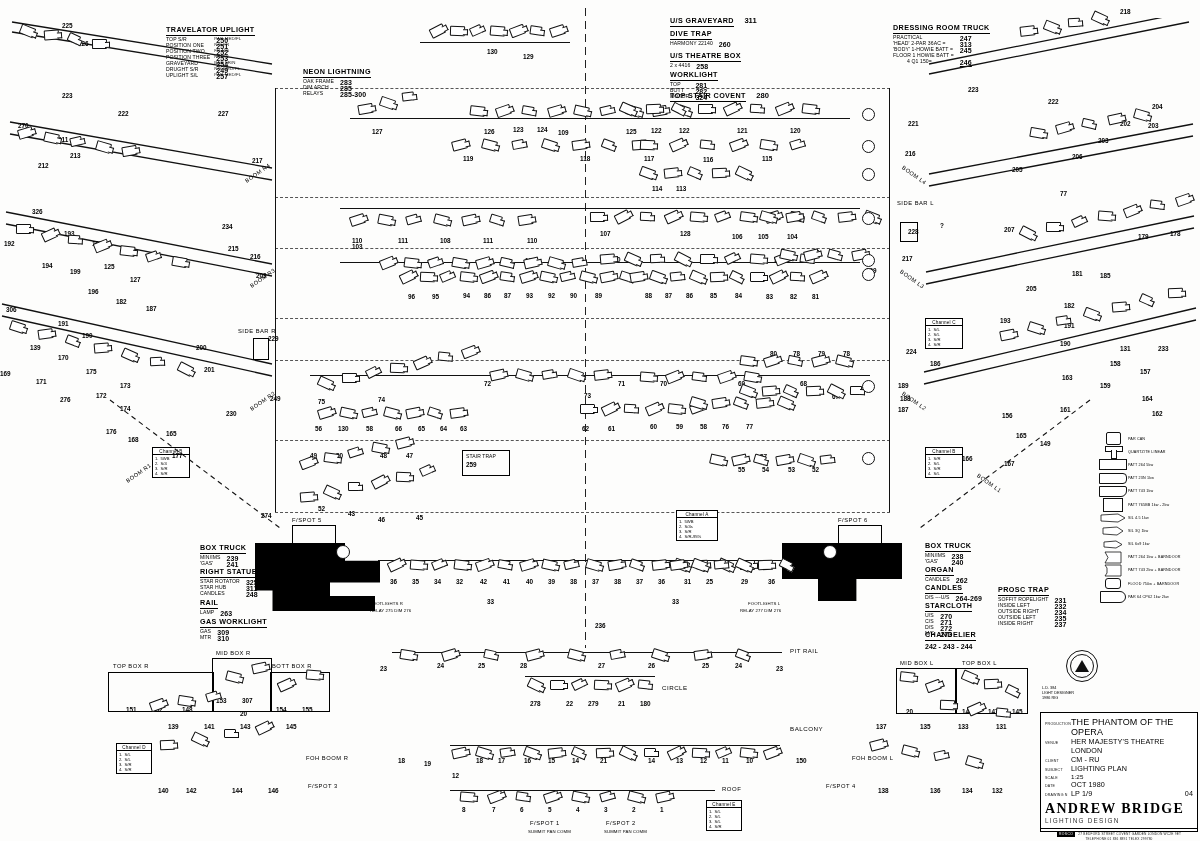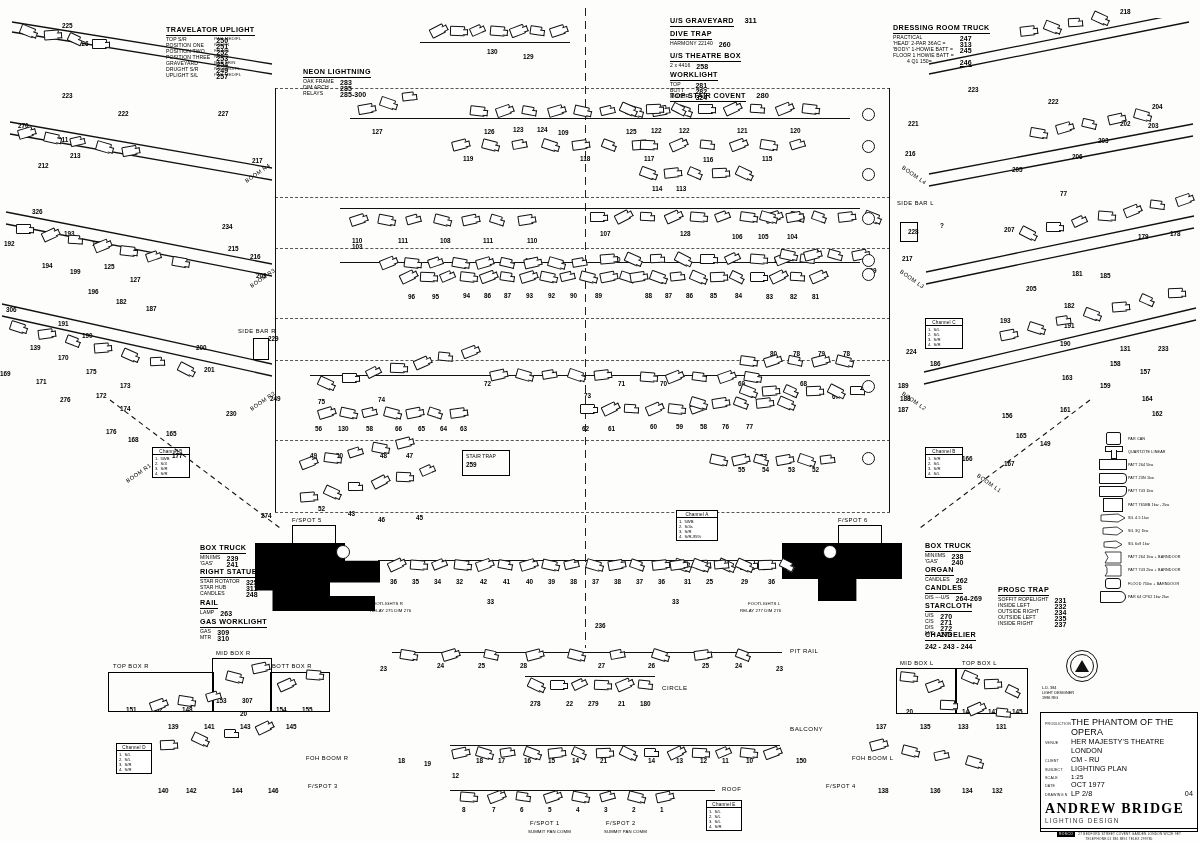--- a/index.html
+++ b/index.html
@@ -1383,25 +1383,25 @@
     <div class="tb-row">
       <div class="tb-k">SUBJECT</div>
       <div class="tb-v sm">LIGHTING PLAN</div>
     </div>
     <div class="tb-row">
       <div class="tb-k">SCALE</div>
       <div class="tb-v xs">1:25</div>
     </div>
     <div class="tb-row">
       <div class="tb-k">DATE</div>
-      <div class="tb-v sm">OCT 1977</div>
+      <div class="tb-v sm">OCT 1980</div>
     </div>
     <div class="tb-row">
       <div class="tb-k">DRAWING N</div>
-      <div class="tb-v sm">LP 2/8</div>
+      <div class="tb-v sm">LP 1/9</div>
       <div class="tb-v sm" style="margin-left:auto;">04</div>
     </div>
     <div id="tb-designer">ANDREW BRIDGE</div>
     <div id="tb-sub">LIGHTING DESIGN</div>
     <div id="tb-foot">
       <span id="tb-logo">ROSCO</span><span>27 BEDFORD STREET   COVENT GARDEN   LONDON   WC2E 9ET</span>
       <div>TELEPHONE 01 836 8891    TELEX 299780</div>
     </div>
   </div>
 

